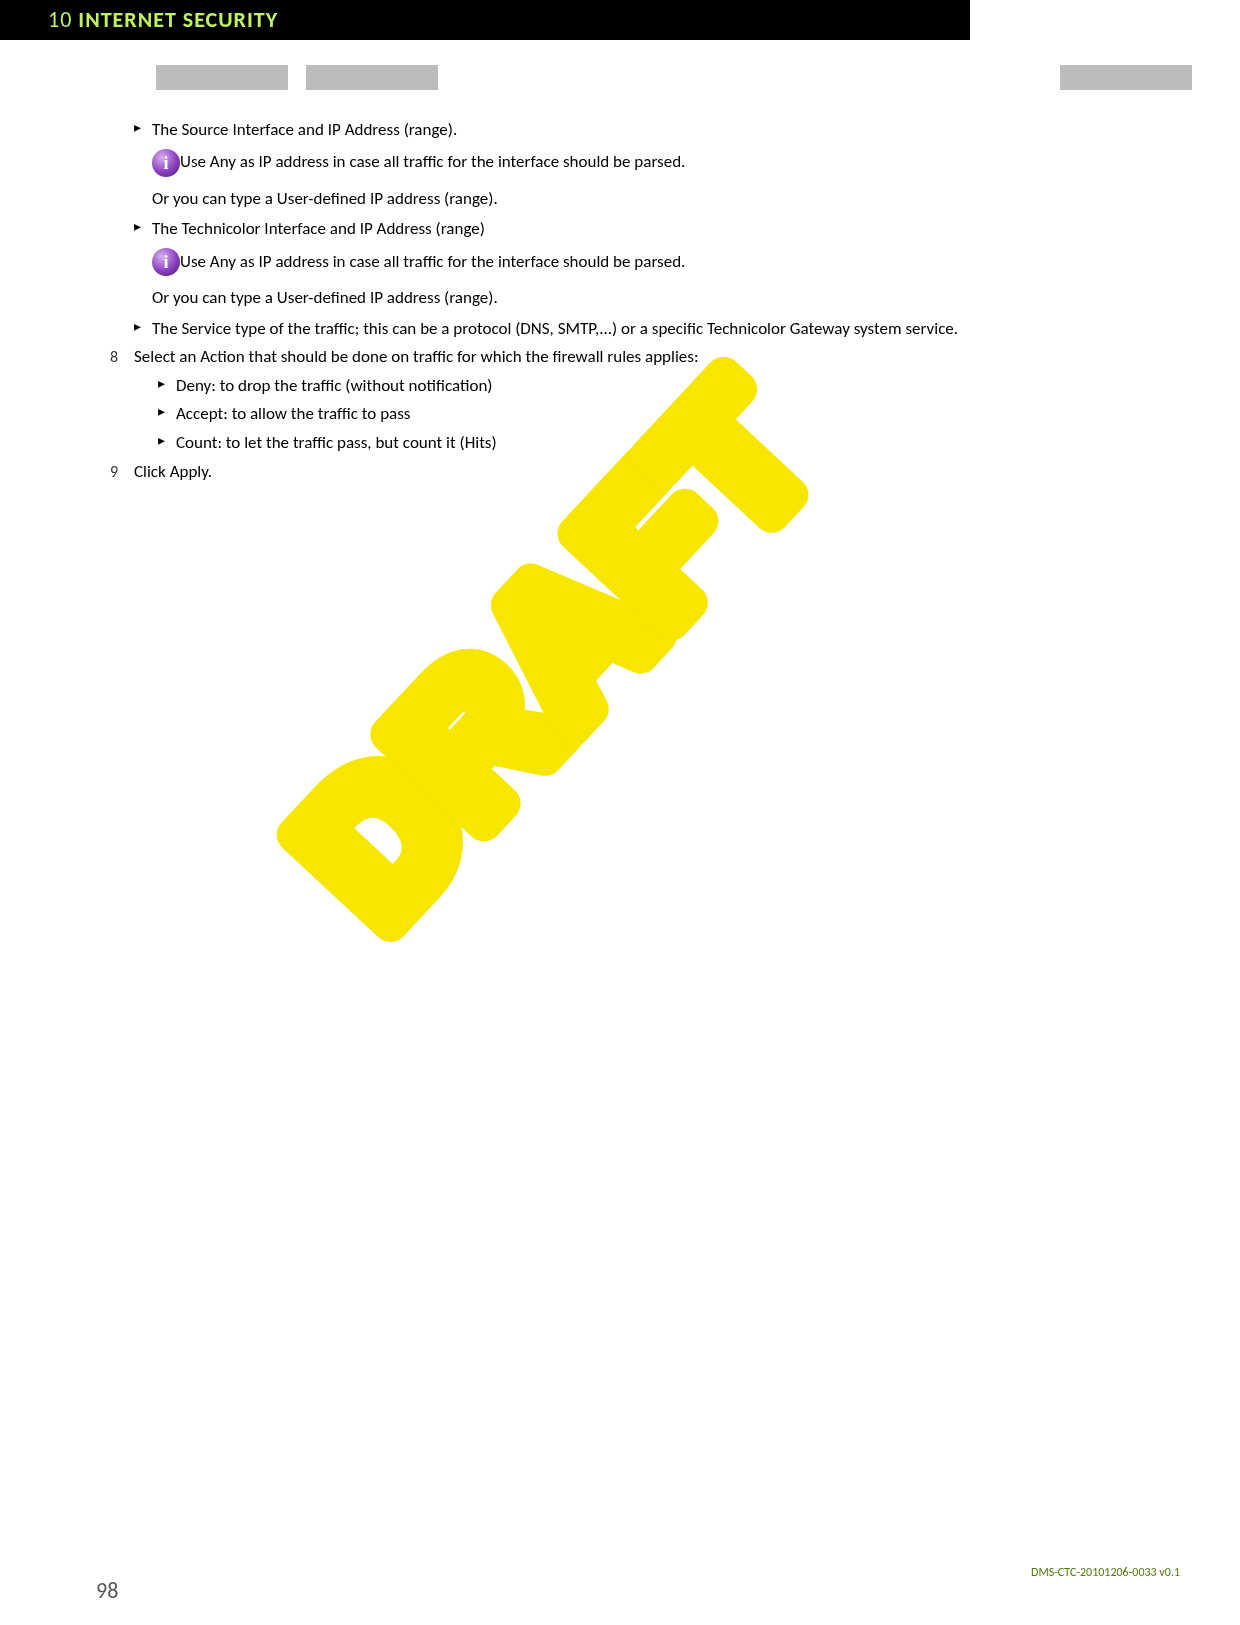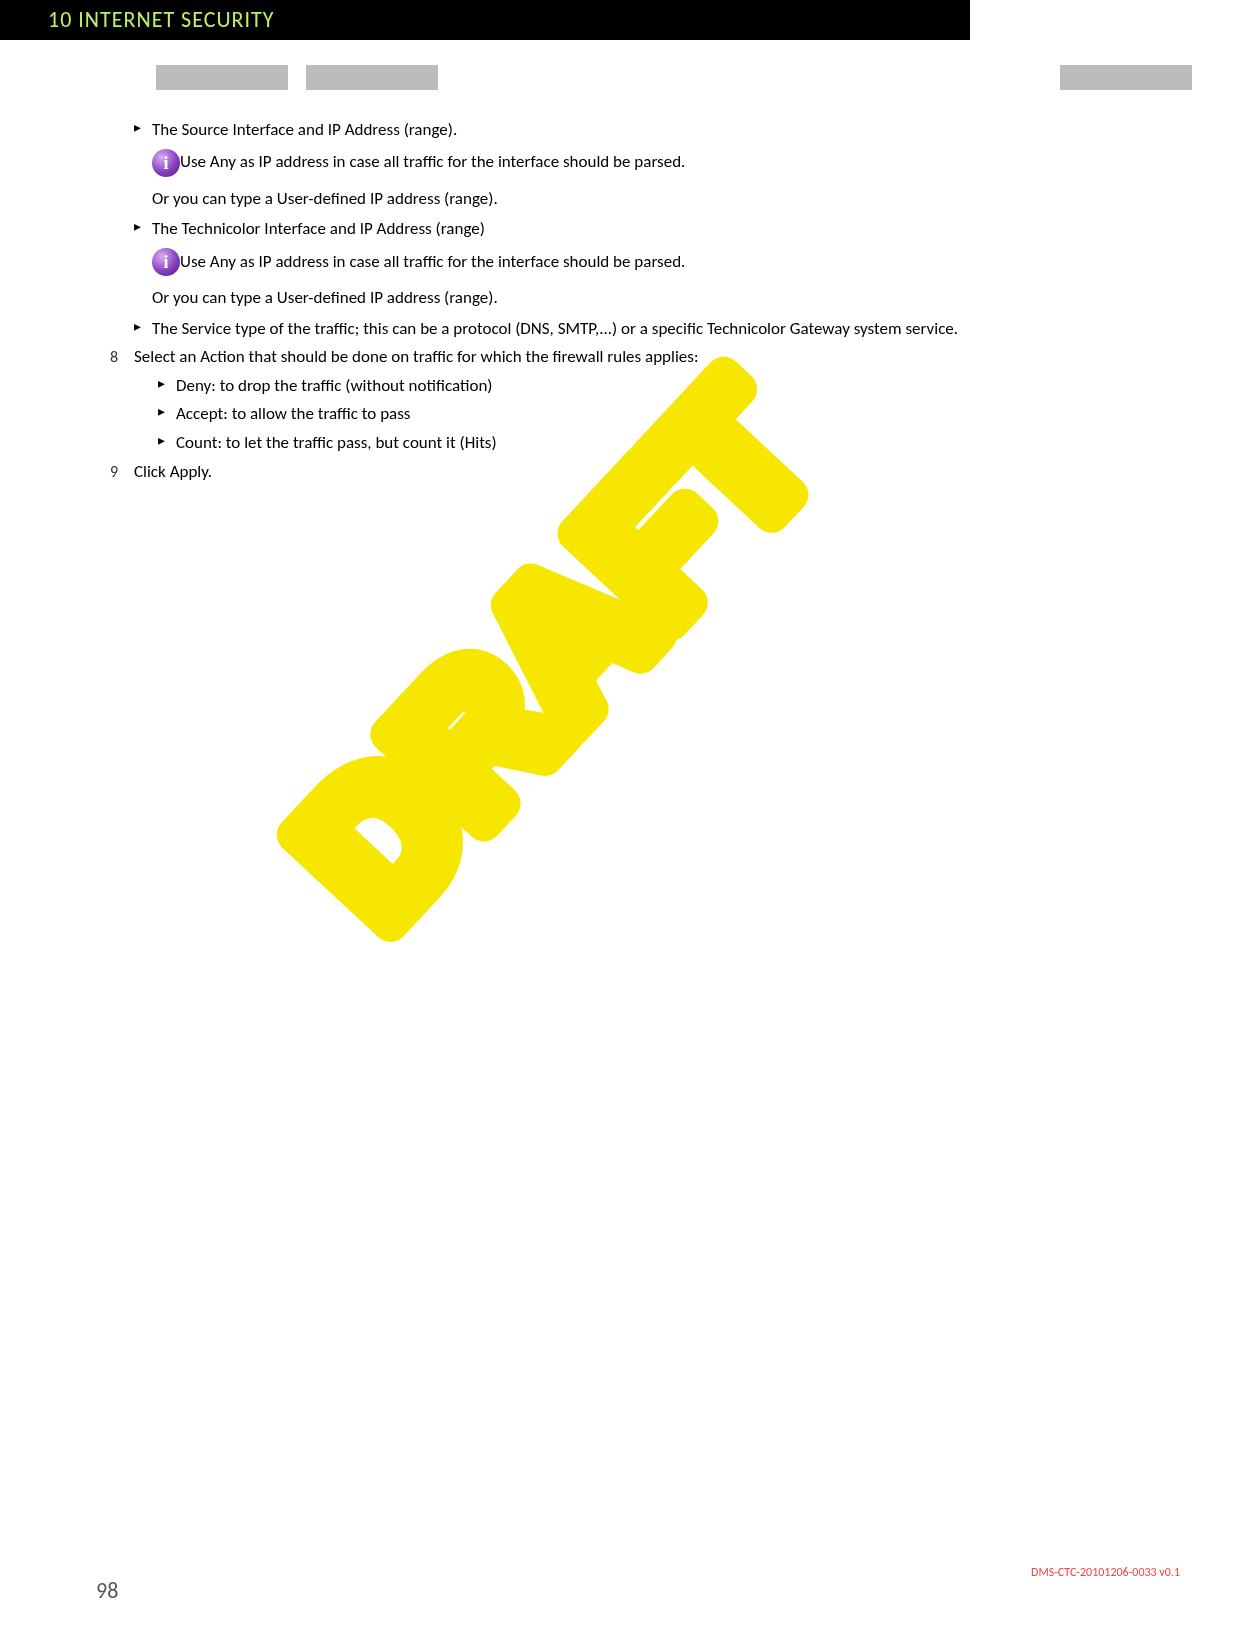--- a/index.html
+++ b/index.html
@@ -18,21 +18,21 @@
       width: 970px;
       height: 40px;
       display: flex;
       align-items: center;
       padding-left: 48px;
       color: #bef264;
       font-size: 22px;
       letter-spacing: 1px;
     }
     .header-black .thin { font-weight: 300; }
-    .header-black .regular { font-weight: 400; }
+    .header-black .regular { font-weight: 700; }
     .tab-row {
       position: absolute;
       top: 65px;
       left: 156px;
       right: 48px;
       display: flex;
       height: 25px;
     }
     .tab-a { width: 132px; background: #bcbcbc; margin-right: 18px;}
     .tab-b { width: 132px; background: #bcbcbc;}
@@ -95,21 +95,21 @@
     .footer {
       position: absolute;
       bottom: 18px;
       left: 96px;
       right: 60px;
       display: flex;
       justify-content: space-between;
       align-items: flex-end;
     }
     .page-number { font-size: 22px; color: #555; font-weight: 300; margin-top: 24px;}
-    .doc-id { font-size: 12px; color: #ef4444; position: absolute; right: 60px; bottom: 44px;}
+    .doc-id { font-size: 12px; color: #4d7c0f; position: absolute; right: 60px; bottom: 44px;}
     b { font-weight: 400; }
   </style>
 </head>
 <body>
 
 <div class="header-black">
   <span class="thin">10</span>
   <span>&nbsp;</span>
   <span class="regular">INTERNET SECURITY</span>
 </div>

